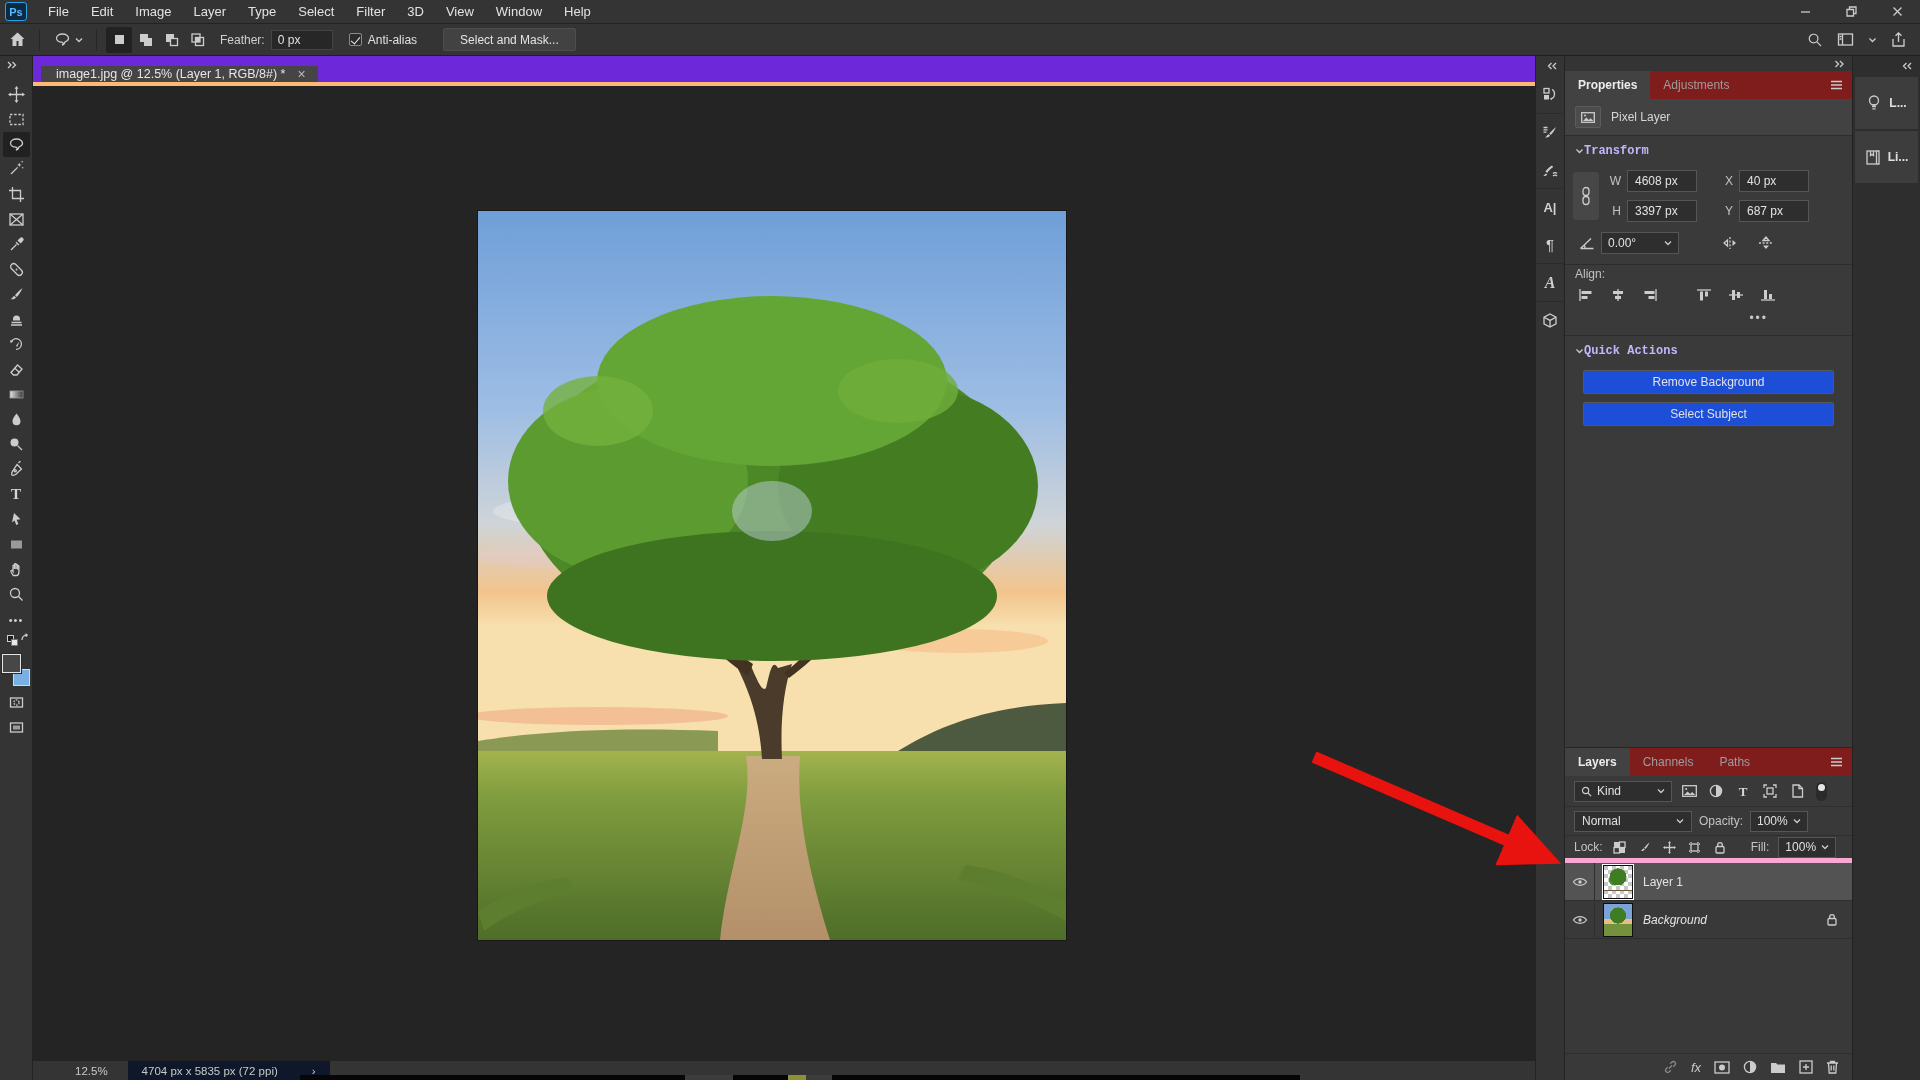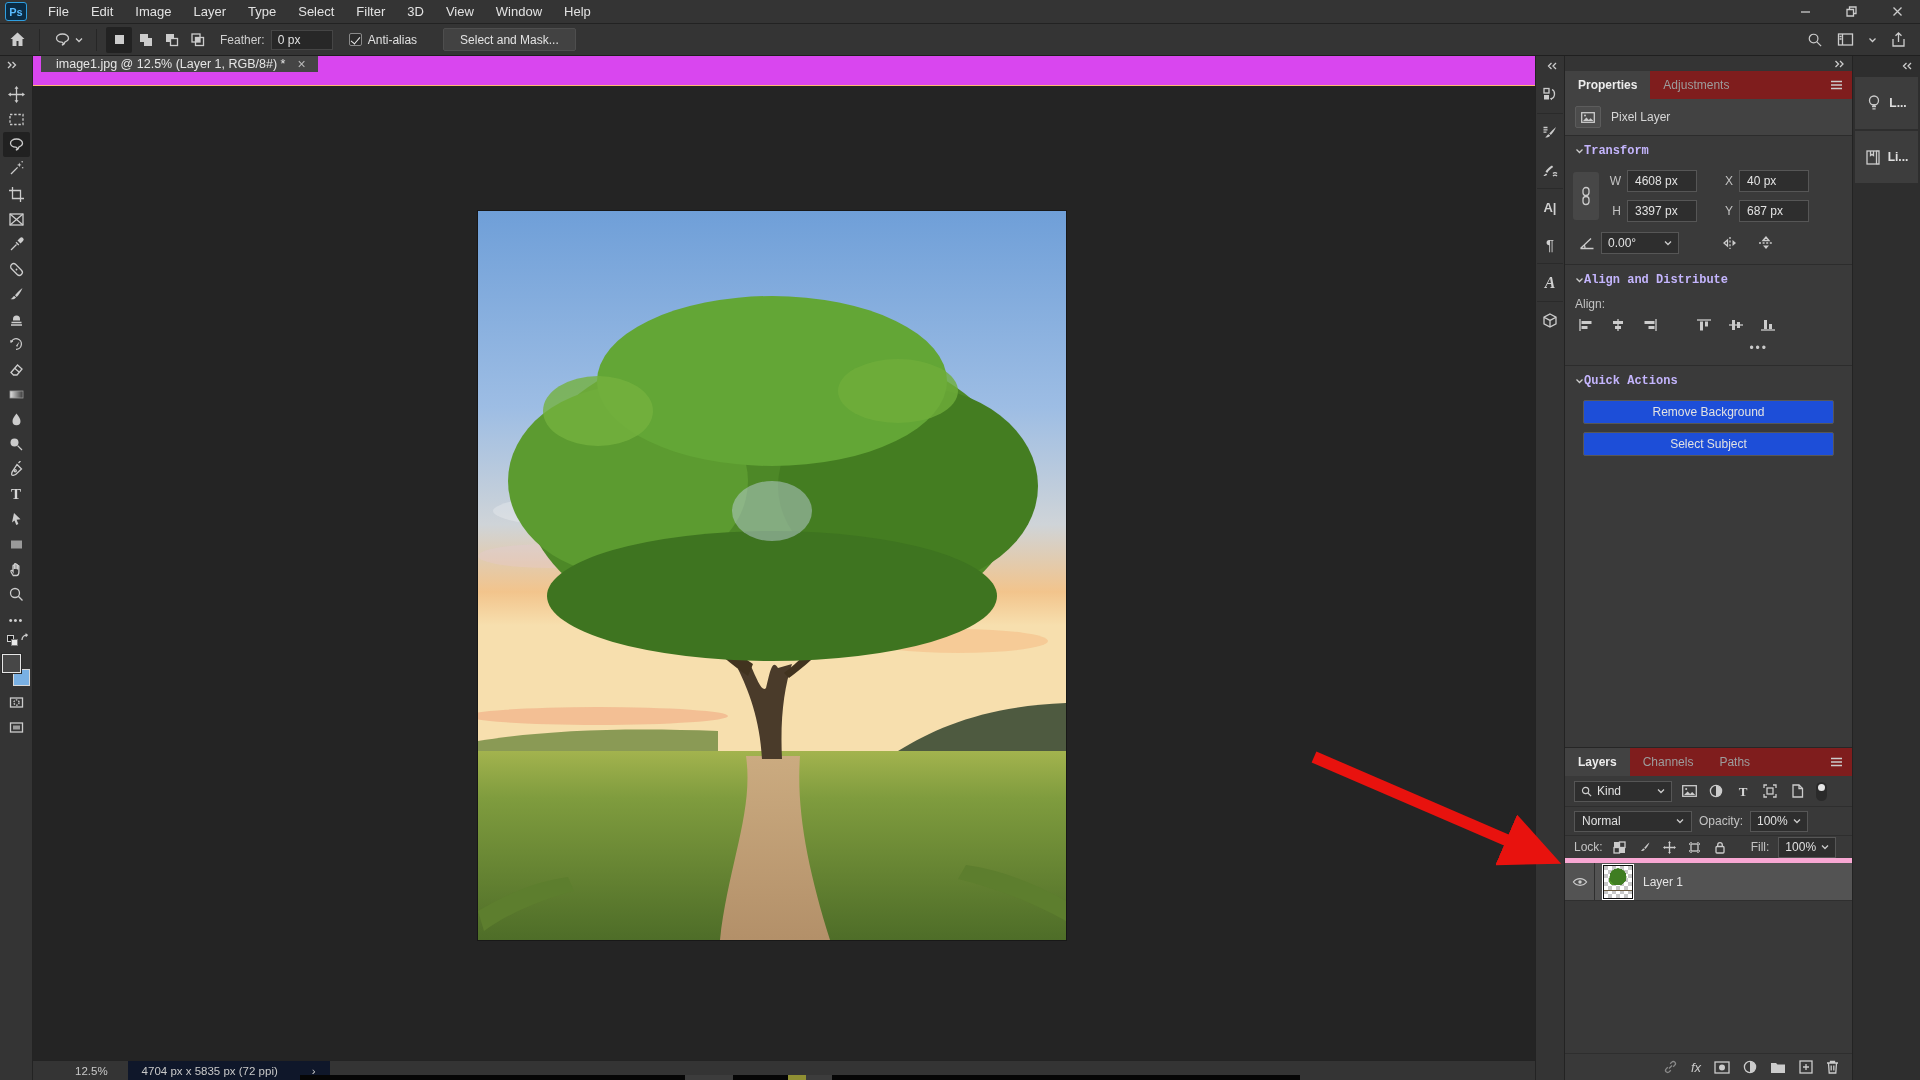--- a/index.html
+++ b/index.html
@@ -45,21 +45,21 @@
   .glyphT{font-family:"Liberation Serif",serif;font-weight:bold;font-size:15px;color:#d6d6d6;line-height:1;}
   .sw-mini{position:relative;width:27px;height:20px;flex:none;}
   .sw-mini .b{position:absolute;left:4px;top:3px;width:7px;height:7px;background:#1d1d1d;border:1px solid #cfcfcf;}
   .sw-mini .w{position:absolute;left:8px;top:7px;width:7px;height:7px;background:#e9e9e9;border:1px solid #777;}
   .sw-big{position:relative;width:30px;height:32px;flex:none;margin-top:2px;}
   .sw-bg{position:absolute;right:1px;bottom:0;width:17px;height:17px;border:1px solid #d8d8d8;}
   .sw-fg{position:absolute;left:1px;top:0;width:19px;height:19px;border:1px solid #e6e6e6;box-shadow:0 0 0 1px #2a2a2a;}
 
   
   .centercol{flex:1;min-width:0;display:flex;flex-direction:column;background:#262626;}
-  .tabbar{height:30px;background:#d946ef;display:flex;align-items:flex-start;border-bottom:1px solid #fdba74;}
+  .tabbar{height:30px;background:#6d28d9;display:flex;align-items:flex-end;border-bottom:4px solid #fdba74;}
   .doc-tab{margin-left:8px;display:flex;align-items:center;gap:12px;background:#454545;padding:0 12px 0 15px;
            color:#e6e6e6;font-size:12.5px;}
   .tab-close{color:#b9b9b9;font-size:14px;}
   .canvas{flex:1;position:relative;background:#242424;}
   .document{position:absolute;left:445px;top:125px;width:588px;height:729px;box-shadow:0 0 0 1px #181818;}
   .statusbar{height:20px;background:#343434;border-top:1px solid #232323;display:flex;align-items:center;font-size:11.5px;color:#c9c9c9;}
   .zoom-val{margin-left:42px;}
   .doc-info-wrap{margin-left:20px;height:100%;display:flex;align-items:center;gap:34px;background:#0f172a;padding:0 14px;}
 
   
@@ -593,26 +593,20 @@
                 <path class="icf" d="M11.5 4L15 7l-3.5 3z"></path>
               </svg>
             <svg width="18" height="14" viewBox="0 0 18 14">
                 <path class="ic" d="M2 7h14" stroke-dasharray="2 1.6"></path>
                 <path class="ic" d="M6 4.5L9 1l3 3.5z"></path>
                 <path class="icf" d="M6 9.5L9 13l3-3.5z"></path>
               </svg>
           </div>
         </div>
         <div class="sect-div"></div>
-        <div class="sect-head">
-          <svg class="chev" width="9" height="6" viewBox="0 0 8 6">
-              <path class="ic" d="M1 1.5l3 3 3-3"></path>
-            </svg>
-          <span>Align and Distribute</span>
-        </div>
         <div class="align-label">Align:</div>
         <div class="align-row">
           <div class="align-btn">
             <svg width="16" height="14" viewBox="0 0 16 14">
                 <path class="ic" d="M2 1v12"></path>
                 <rect class="icf" x="3.5" y="3" width="10" height="3"></rect>
                 <rect class="icf" x="3.5" y="8" width="6" height="3"></rect>
               </svg>
           </div>
           <div class="align-btn">
@@ -777,20 +771,36 @@
         <div class="lrow selected">
           <div class="eye-cell">
             <svg width="16" height="12" viewBox="0 0 17 12">
                 <path class="ic" d="M1.5 6S4 2.5 8.5 2.5 15.5 6 15.5 6s-2.5 3.5-7 3.5S1.5 6 1.5 6z"></path>
                 <circle class="icf" cx="8.5" cy="6" r="1.8"></circle>
               </svg>
           </div>
           <div class="lthumb sel thumb-layer1"></div>
           <span class="lname">Layer 1</span>
         </div>
+        <div class="lrow">
+          <div class="eye-cell">
+            <svg width="16" height="12" viewBox="0 0 17 12">
+                <path class="ic" d="M1.5 6S4 2.5 8.5 2.5 15.5 6 15.5 6s-2.5 3.5-7 3.5S1.5 6 1.5 6z"></path>
+                <circle class="icf" cx="8.5" cy="6" r="1.8"></circle>
+              </svg>
+          </div>
+          <div class="lthumb thumb-bg"></div>
+          <span class="lname italic">Background</span>
+          <div class="row-lock">
+            <svg width="12" height="13" viewBox="0 0 12 13">
+                <rect class="ic" x="2" y="5.5" width="8" height="6.5" rx="1"></rect>
+                <path class="ic" d="M3.7 5.5V4a2.3 2.3 0 014.6 0v1.5"></path>
+              </svg>
+          </div>
+        </div>
         <div class="lbottom">
           <svg width="15" height="14" viewBox="0 0 15 14" style="opacity:.55">
               <path class="ic" d="M6 8.5l3-3M4.8 7.3l-1.6 1.6a2.1 2.1 0 003 3l1.6-1.6M10.2 6.7l1.6-1.6a2.1 2.1 0 00-3-3L7.2 3.7"></path>
             </svg>
           <span class="fx-glyph">fx</span>
           <svg width="16" height="13" viewBox="0 0 16 13">
               <rect class="ic" x="1" y="1" width="14" height="11"></rect>
               <circle class="icf" cx="8" cy="6.5" r="3"></circle>
             </svg>
           <svg width="14" height="14" viewBox="0 0 14 14">

